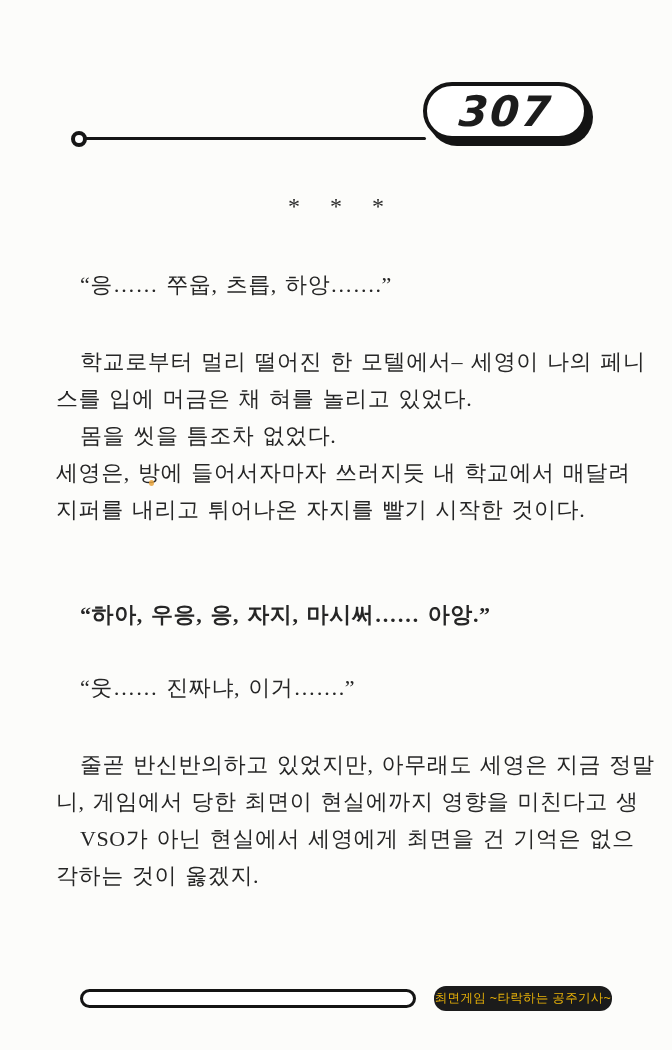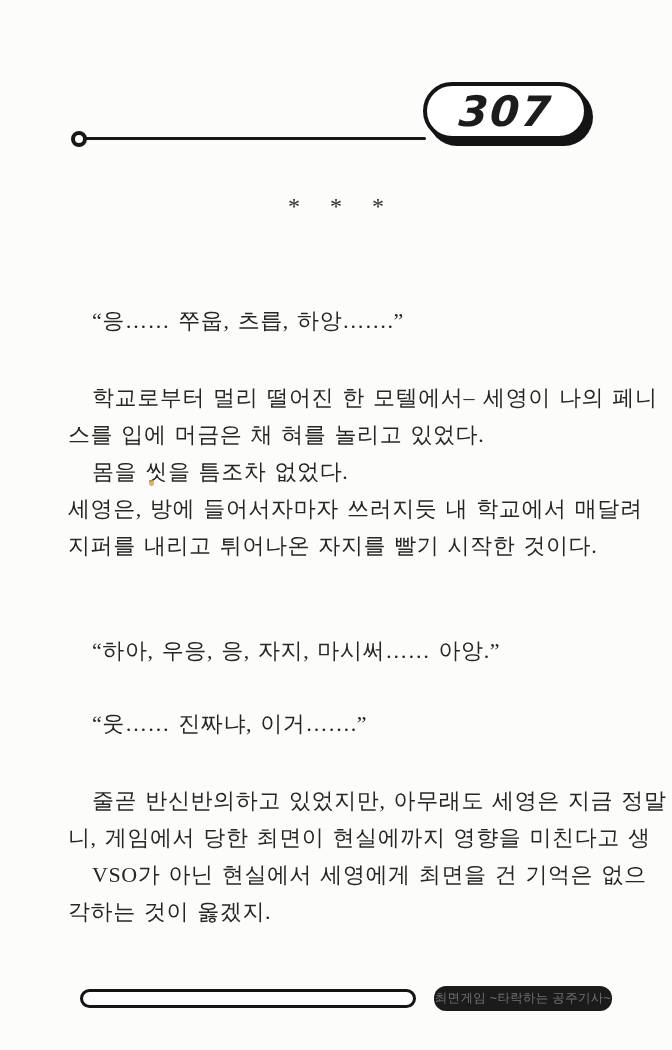--- a/index.html
+++ b/index.html
@@ -33,47 +33,47 @@
     font-size:42px;letter-spacing:2px;color:#1c1c1c;
     transform:skewX(-4deg);
   }
   
   .sep{
     position:absolute;left:0;width:672px;top:188px;
     text-align:center;font-size:24px;line-height:37px;
     letter-spacing:12px;color:#2a2a2a;text-indent:12px;
   }
   .txtblock{
-    position:absolute;left:68px;width:540px;margin-top:36px;
+    position:absolute;left:56px;width:540px;
   }
   .line{
     white-space:nowrap;
     font-size:22px;line-height:37px;letter-spacing:0.6px;
     word-spacing:2px;
   }
   .line.indent{padding-left:24px;}
   #blk-quote1{top:266px;}
   #blk-para1{top:343px;}
-  #blk-quote2{top:596px;}
+  #blk-quote2{top:596px;font-weight:bold;}
   #blk-quote3{top:669px;}
   #blk-para2{top:746px;}
   
   .speck{
     position:absolute;left:149px;top:480px;width:5px;height:6px;
     background:#e8a33c;border-radius:50%;opacity:.85;
   }
   
   .footer-bar{
     position:absolute;left:80px;top:989px;width:330px;height:13px;
     background:#fff;border:3px solid #141414;border-radius:10px;
   }
   .footer-badge{
     position:absolute;left:434px;top:986px;width:178px;height:25px;
     background:#1b1b1b;border-radius:12px;
-    color:#737373;
+    color:#eab308;
     display:flex;align-items:center;justify-content:center;
     font-family:"Liberation Sans","DejaVu Sans",sans-serif;
     font-size:12.5px;letter-spacing:0.3px;white-space:nowrap;
   }
 </style>
 </head>
 <body>
 
 <div class="page">
 

